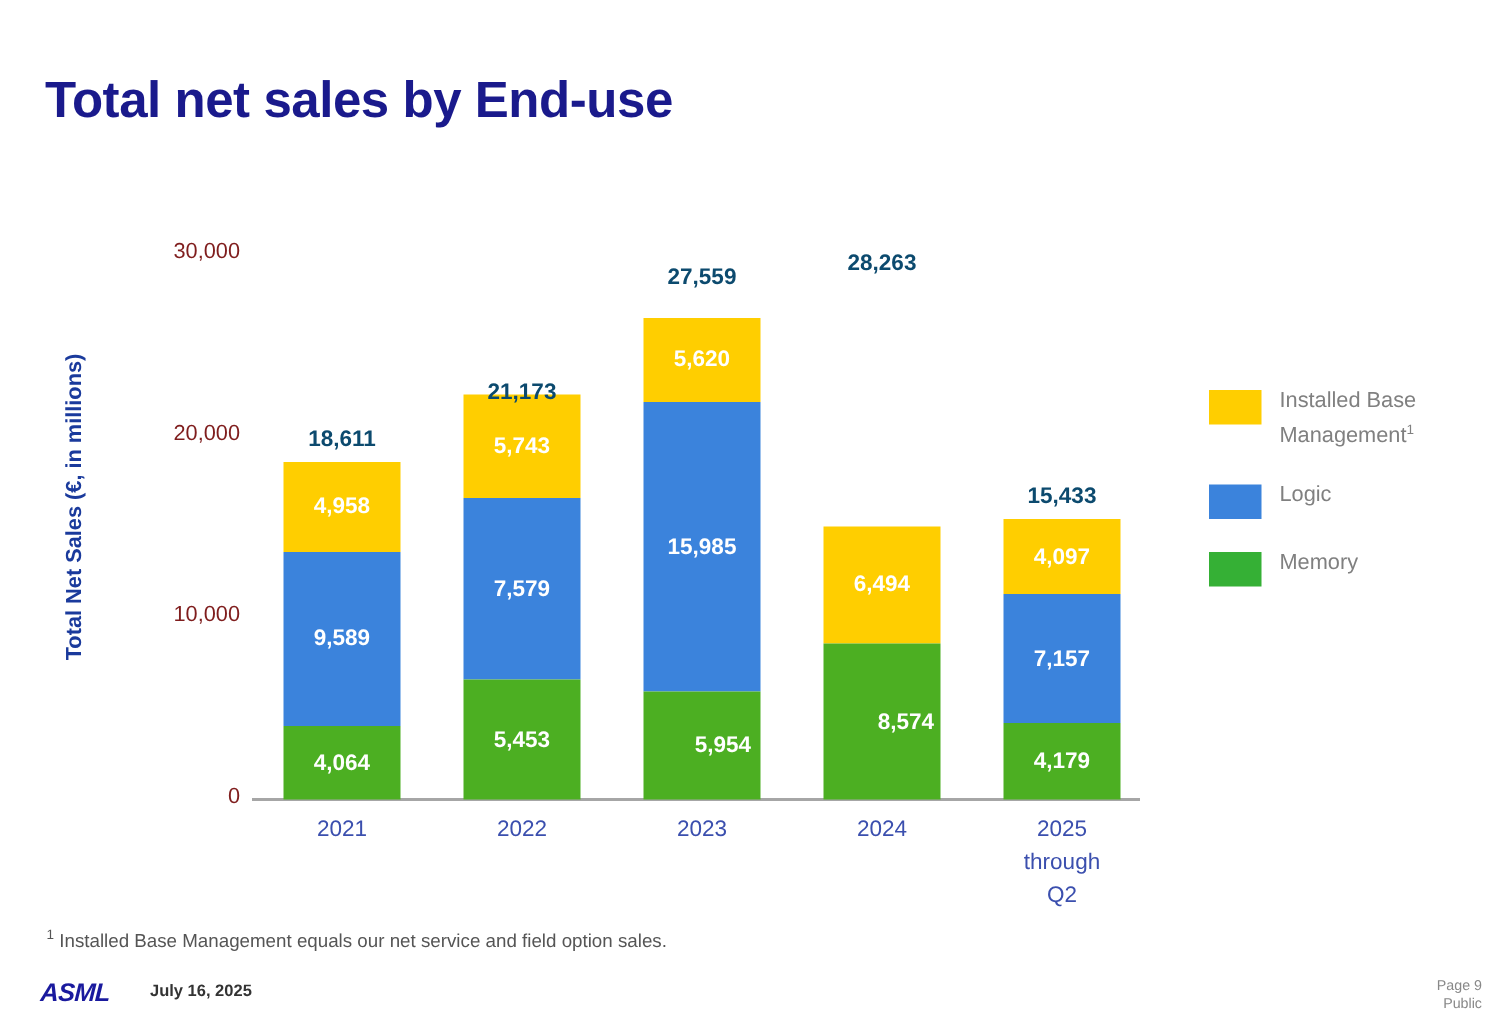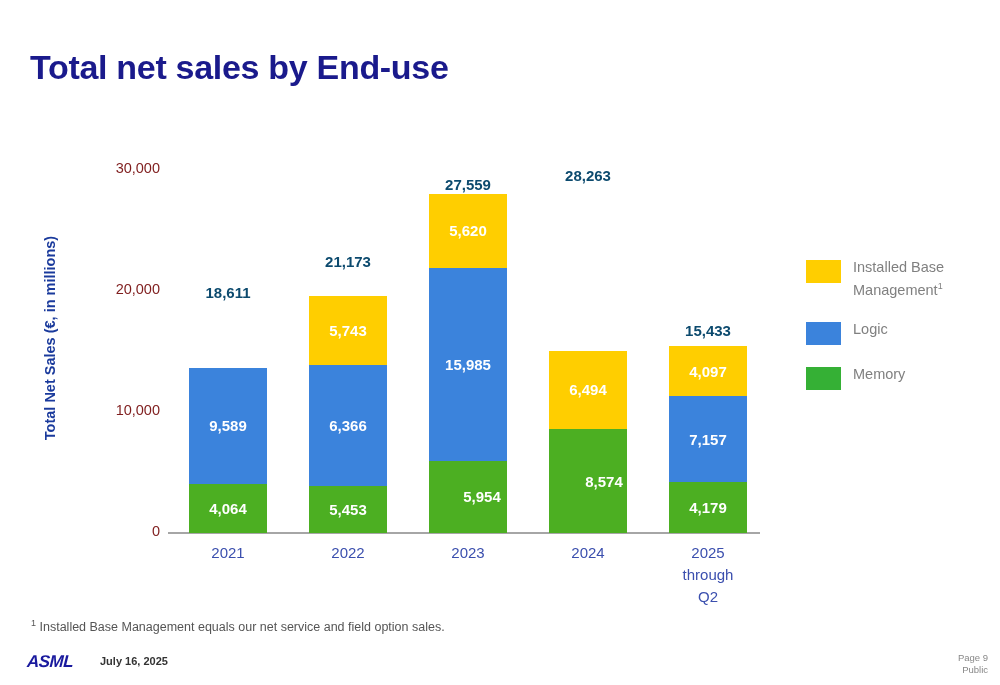--- a/index.html
+++ b/index.html
@@ -206,42 +206,45 @@
       <div class="y-tick-label" style="width: 160px; left: 0px; top: 523px;">0</div>
       <div class="y-tick-label" style="width: 160px; left: 0px; top: 402px;">10,000</div>
       <div class="y-tick-label" style="width: 160px; left: 0px; top: 281px;">20,000</div>
       <div class="y-tick-label" style="width: 160px; left: 0px; top: 160px;">30,000</div>
     </div>
 
   <div class="axis-line"></div>
 
   <div class="plot" id="plot">
       <div class="bar-group" style="left: 21px;">
+        <div class="seg ibm" style="height: 59.9918px; background: rgb(255, 206, 0);">
+          <span>4,958</span>
+        </div>
         <div class="seg logic" style="height: 116.027px; background: rgb(59, 131, 220);">
           <span>9,589</span>
         </div>
         <div class="seg mem" style="height: 49.1744px; background: rgb(76, 175, 34);">
           <span>4,064</span>
         </div>
         <div class="bar-total" style="bottom: 232.193px;">18,611</div>
       </div>
       <div class="bar-group" style="left: 141px;">
         <div class="seg ibm" style="height: 69.4903px; background: rgb(255, 206, 0);">
           <span>5,743</span>
         </div>
         <div class="seg logic" style="height: 120.722px; background: rgb(59, 131, 220);">
-          <span>6,366</span>
-        </div>
-        <div class="seg mem" style="height: 47px; background: rgb(76, 175, 34);">
+          <span>7,579</span>
+        </div>
+        <div class="seg mem" style="height: 80px; background: rgb(76, 175, 34);">
           <span>5,453</span>
         </div>
         <div class="bar-total" style="bottom: 263.193px;">21,173</div>
       </div>
       <div class="bar-group" style="left: 261px;">
-        <div class="seg ibm" style="height: 74px; background: rgb(255, 206, 0);">
+        <div class="seg ibm" style="height: 56px; background: rgb(255, 206, 0);">
           <span>5,620</span>
         </div>
         <div class="seg logic" style="height: 193.418px; background: rgb(59, 131, 220);">
           <span>15,985</span>
         </div>
         <div class="seg mem" style="height: 72.0434px; background: rgb(76, 175, 34); padding-left: 28px;">
           <span>5,954</span>
         </div>
         <div class="bar-total" style="bottom: 340.464px;">27,559</div>
       </div>

